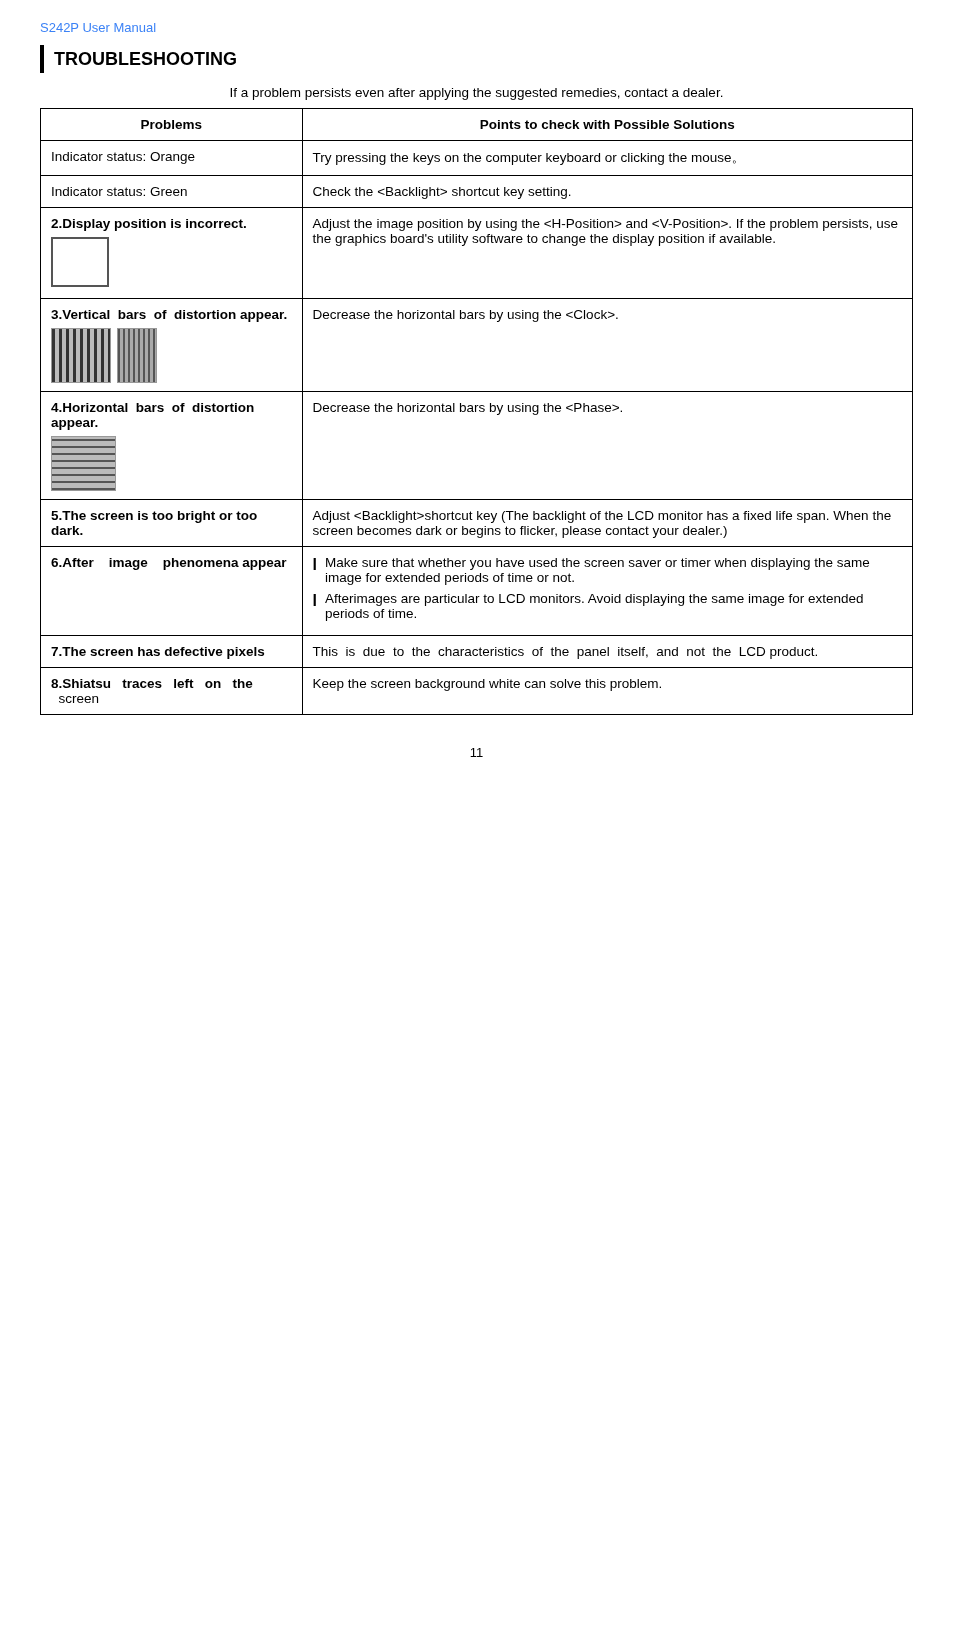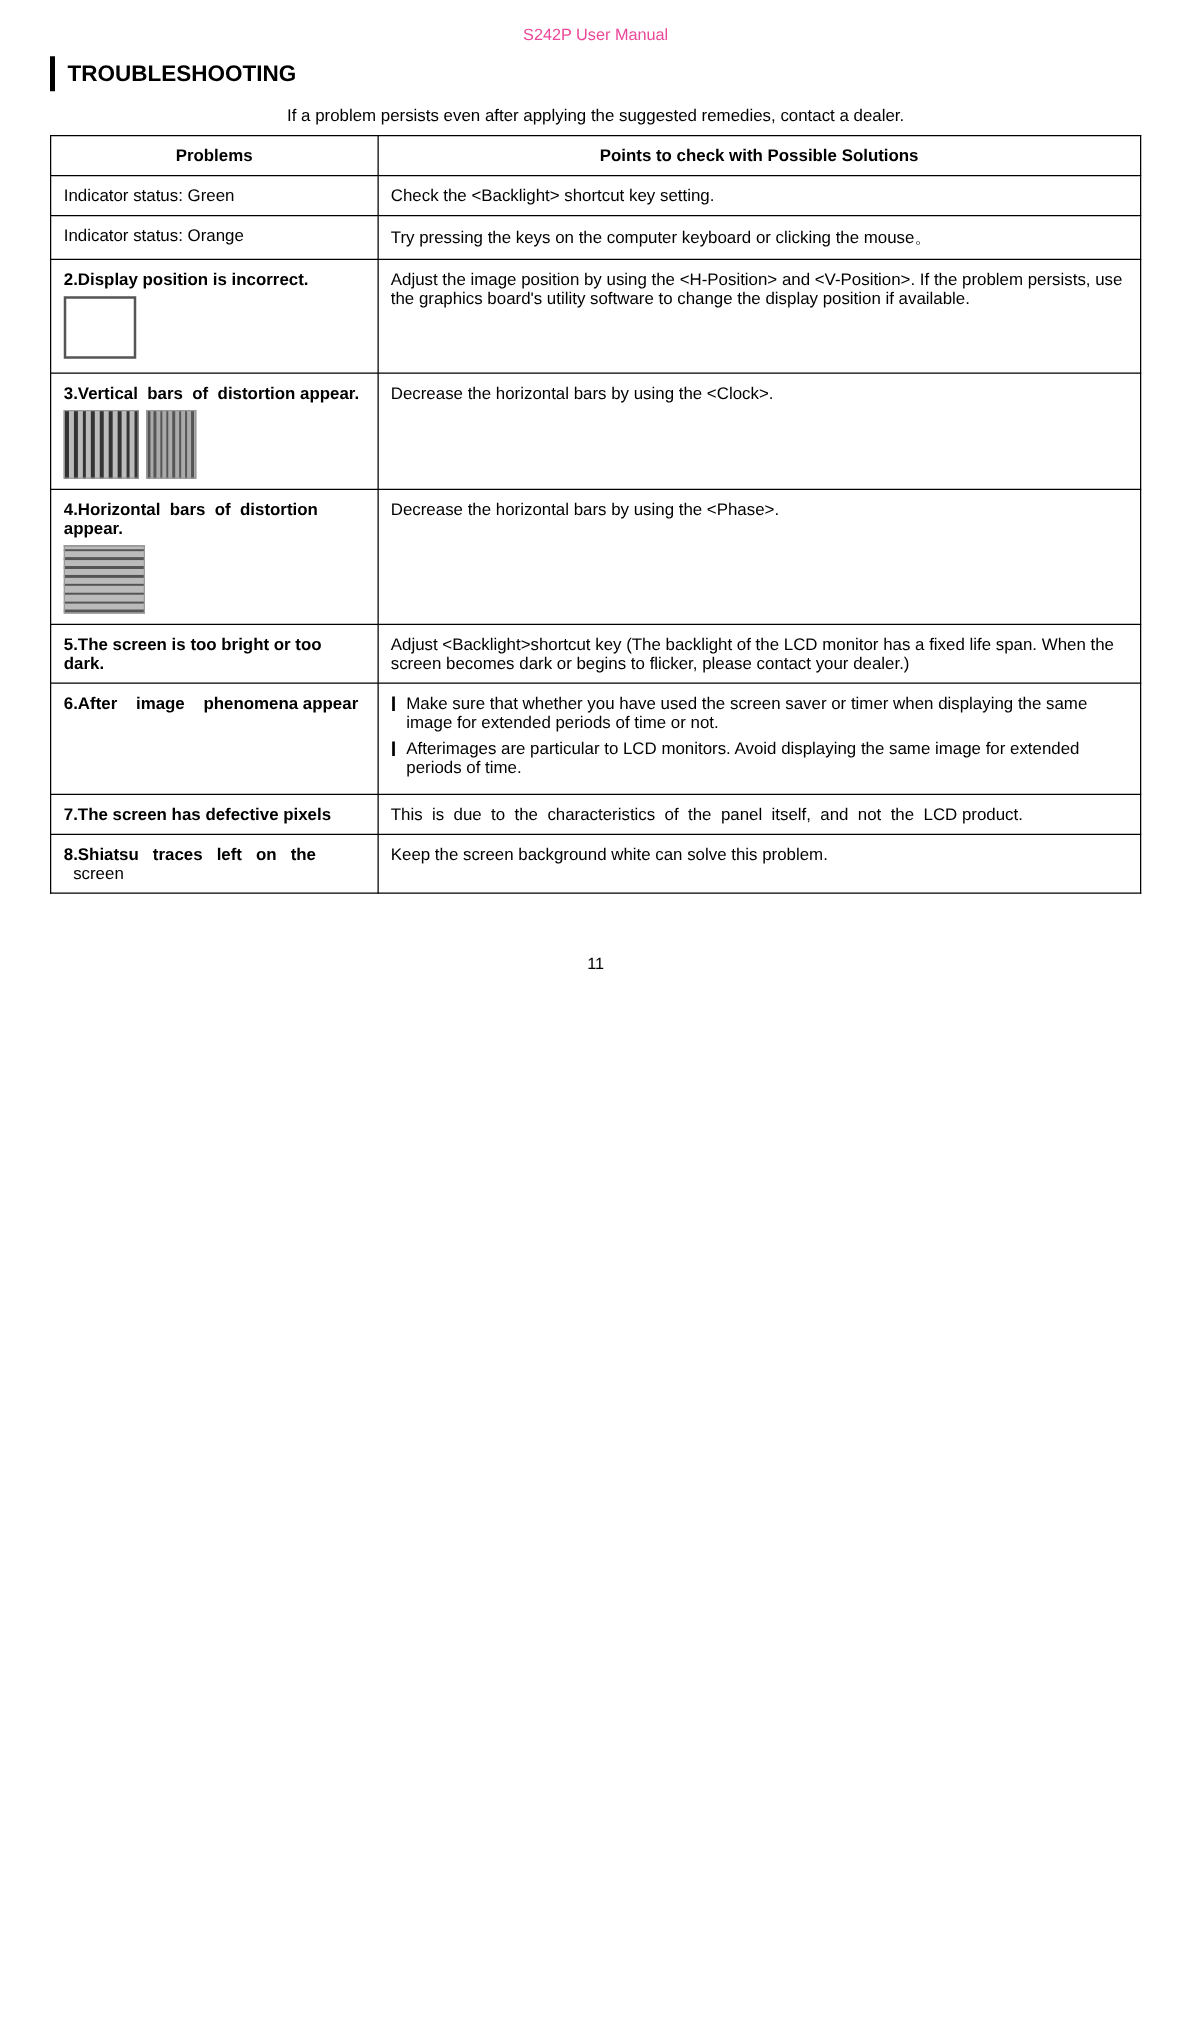--- a/index.html
+++ b/index.html
@@ -6,24 +6,24 @@
     body {
       font-family: Arial, sans-serif;
       font-size: 14px;
       background: #fff;
       color: #000;
       width: 953px;
       min-height: 1626px;
       padding: 20px 40px 40px 40px;
     }
     .page-header {
-      text-align: center;
+      text-align: left;
       font-size: 13px;
       margin-bottom: 10px;
-      color: #ec4899;
+      color: #3b82f6;
     }
     .section-title {
       display: flex;
       align-items: center;
       gap: 10px;
       font-size: 18px;
       font-weight: bold;
       margin-bottom: 12px;
     }
     .section-title .bar {
@@ -108,21 +108,21 @@
       margin-bottom: 6px;
     }
     .bullet-bar {
       font-weight: bold;
       font-size: 16px;
       line-height: 1.2;
       flex-shrink: 0;
     }
     .page-number {
       text-align: center;
-      margin-top: 48px;
+      margin-top: 30px;
       font-size: 13px;
     }
   </style>
 </head>
 <body>
 
 <div class="page-header">
   <span>S242P User Manual</span>
 </div>
 
@@ -137,27 +137,27 @@
   <thead>
     <tr>
       <th class="col-problems">Problems</th>
       <th class="col-solutions">Points to check with Possible Solutions</th>
     </tr>
   </thead>
   <tbody>
 
 
     <tr>
+      <td>Indicator status: Orange</td>
+      <td>Try pressing the keys on the computer keyboard or clicking the mouse。</td>
+    </tr>
+
+    <tr>
       <td>Indicator status: Green</td>
       <td>Check the &lt;Backlight&gt; shortcut key setting.</td>
-    </tr>
-
-    <tr>
-      <td>Indicator status: Orange</td>
-      <td>Try pressing the keys on the computer keyboard or clicking the mouse。</td>
     </tr>
 
     <tr>
       <td>
         <div class="bold">2.Display position is incorrect.</div>
         <div class="thumbnail-rect"></div>
       </td>
       <td>
         Adjust the image position by using the &lt;H-Position&gt; and &lt;V-Position&gt;. If the problem persists, use the graphics board's utility software to change the display position if available.
       </td>

